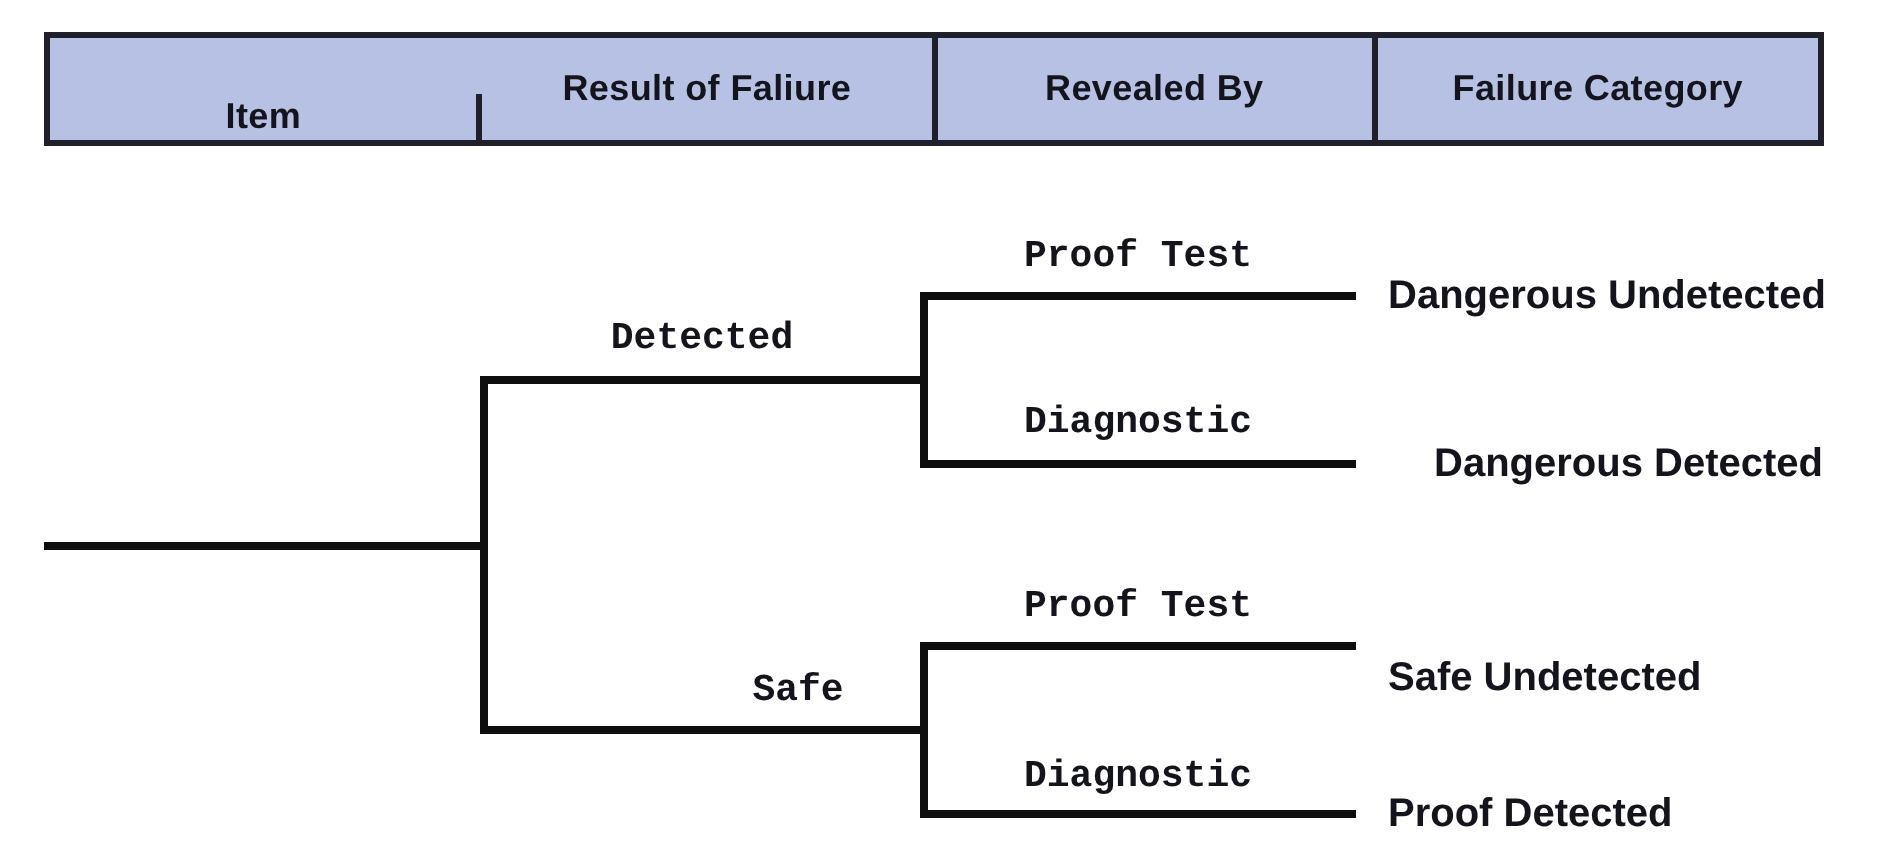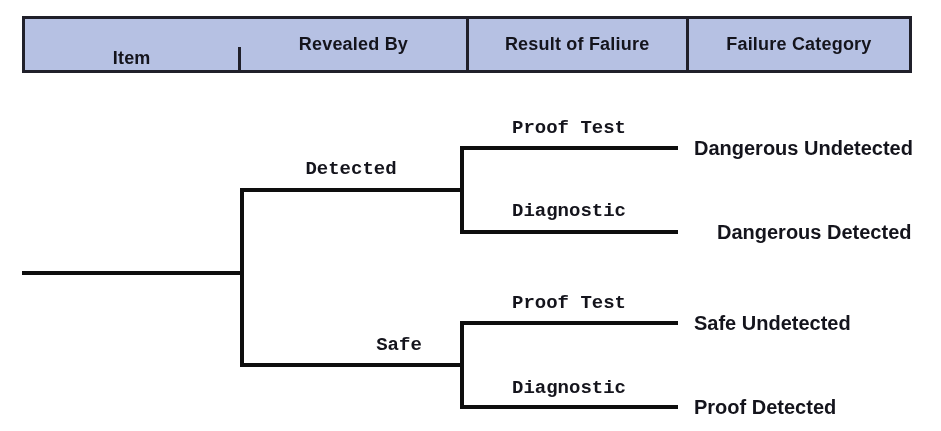--- a/index.html
+++ b/index.html
@@ -53,22 +53,22 @@
     line-height:22px;white-space:nowrap;
   }
 </style>
 </head>
 <body>
 
 <div class="canvas">
 
   <div class="header-table">
     <div class="header-cell">Item</div>
+    <div class="header-cell">Result of Faliure</div>
     <div class="header-cell">Revealed By</div>
-    <div class="header-cell">Result of Faliure</div>
     <div class="header-cell">Failure Category</div>
   </div>
 
   <div class="hline" style="left:22px;top:271px;width:222px;"></div>
   <div class="vline" style="left:240px;top:188px;height:179px;"></div>
 
   <div class="hline" style="left:240px;top:188px;width:224px;"></div>
   <div class="hline" style="left:240px;top:363px;width:224px;"></div>
 
   <div class="vline" style="left:460px;top:146px;height:88px;"></div>
@@ -82,16 +82,16 @@
   <div class="branch-label" style="left:240px;top:158px;width:222px;">Detected</div>
   <div class="branch-label" style="left:240px;top:334px;width:222px;padding-left:48px;">Safe</div>
 
   <div class="branch-label" style="left:460px;top:117px;width:218px;">Proof Test</div>
   <div class="branch-label" style="left:460px;top:200px;width:218px;">Diagnostic</div>
   <div class="branch-label" style="left:460px;top:292px;width:218px;">Proof Test</div>
   <div class="branch-label" style="left:460px;top:377px;width:218px;">Diagnostic</div>
 
   <div class="leaf-label" style="left:694px;top:137px;">Dangerous Undetected</div>
   <div class="leaf-label" style="left:717px;top:221px;">Dangerous Detected</div>
-  <div class="leaf-label" style="left:694px;top:312px;text-align:center;">Safe Undetected</div>
+  <div class="leaf-label" style="left:694px;top:328px;text-align:center;">Safe Undetected</div>
   <div class="leaf-label" style="left:694px;top:396px;">Proof Detected</div>
 
 </div>
 
 </body></html>

